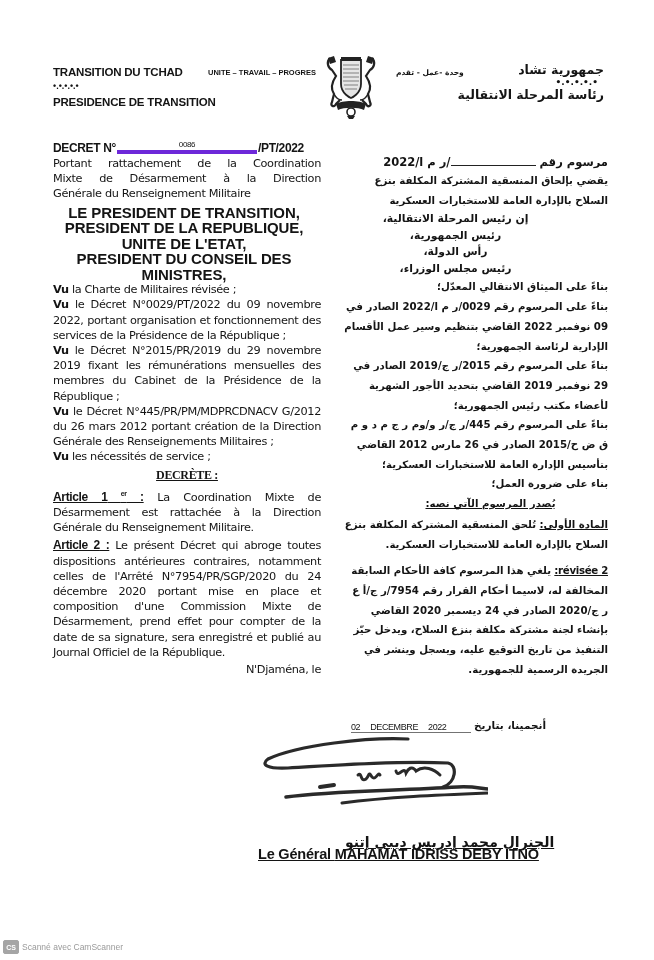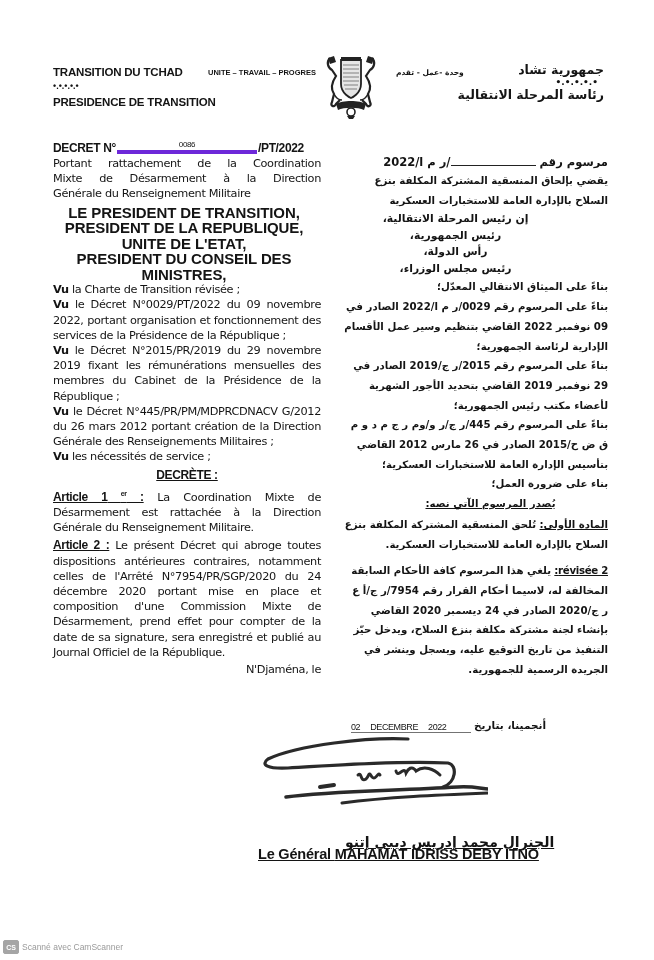--- a/index.html
+++ b/index.html
@@ -20,21 +20,21 @@
   .hdr-ar .l2 { white-space: nowrap; }
   .coat { left: 322px; top: 54px; width: 58px; height: 66px; }
 
   .left-col { left: 53px; top: 140px; width: 268px; font-family: "DejaVu Sans", sans-serif; font-size: 11.3px; line-height: 15.2px; letter-spacing: -0.35px; }
   .decret-no { font-family: "Liberation Sans", sans-serif; font-weight: bold; font-size: 12px; display: flex; align-items: flex-end; white-space: nowrap; height: 16px; }
   .decret-no .blank { display: inline-block; width: 140px; border-bottom: 4px solid #6d28d9; text-align: center; font-weight: normal; font-size: 8px; line-height: 10px; margin: 0 1px; position: relative; top: -2px; }
   .just { text-align: justify; text-align-last: left; }
   .jfull { text-align: justify; text-align-last: justify; }
   .president { font-family: "Liberation Sans", sans-serif; font-weight: bold; font-size: 15px; text-align: center; line-height: 15.5px; margin-top: 3px; letter-spacing: -0.1px; width: 262px; }
   .vu b { font-weight: bold; }
-  .decrete { text-align: center; font-weight: bold; font-family: Liberation Sans, sans-serif; font-size: 12px; margin-top: 3px; }
+  .decrete { text-align: center; font-weight: bold; font-family: Liberation Serif, serif; font-size: 12px; margin-top: 3px; }
   .decrete span { text-decoration: underline; }
   .article { margin-top: 3px; }
   .article .lbl { font-weight: bold; text-decoration: underline; font-family: "Liberation Sans", sans-serif; font-size: 12px; }
   .article .lbl sup { font-size: 7px; }
   .place { text-align: right; margin-top: 2px; }
 
   .right-col { left: 343px; top: 153px; width: 265px; direction: rtl; text-align: right; font-size: 10.2px; line-height: 19.7px; font-family: "DejaVu Sans", sans-serif; letter-spacing: -0.3px; }
   .ar-no { font-weight: bold; font-size: 11.5px; white-space: nowrap; height: 18px; }
   .ar-no .blank { display: inline-block; width: 85px; border-bottom: 1px solid #222; height: 10px; vertical-align: baseline; }
   .ar-title { font-weight: bold; }
@@ -101,21 +101,21 @@
   <div class="jfull">Mixte de Désarmement à la Direction</div>
   <div>Générale du Renseignement Militaire</div>
 
   <div class="president">
     <div>LE PRESIDENT DE TRANSITION,</div>
     <div>PRESIDENT DE LA REPUBLIQUE,</div>
     <div>UNITE DE L'ETAT,</div>
     <div>PRESIDENT DU CONSEIL DES MINISTRES,</div>
   </div>
 
-  <div class="vu just"><b>Vu</b><span> la Charte de Transition révisée ;</span></div>
+  <div class="vu just"><b>Vu</b><span> la Charte de Militaires révisée ;</span></div>
   <div class="vu just"><b>Vu</b><span> le Décret N°0029/PT/2022 du 09 novembre 2022, portant organisation et fonctionnement des services de la Présidence de la République ;</span></div>
   <div class="vu just"><b>Vu</b><span> le Décret N°2015/PR/2019 du 29 novembre 2019 fixant les rémunérations mensuelles des membres du Cabinet de la Présidence de la République ;</span></div>
   <div class="vu just"><b>Vu</b><span> le Décret N°445/PR/PM/MDPRCDNACV G/2012 du 26 mars 2012 portant création de la Direction Générale des Renseignements Militaires ;</span></div>
   <div class="vu just"><b>Vu</b><span> les nécessités de service ;</span></div>
 
   <div class="decrete"><span>DECRÈTE :</span></div>
 
   <div class="article just"><span class="lbl"><span>Article 1</span> <sup>er</sup><span> :</span></span><span> La Coordination Mixte de Désarmement est rattachée à la Direction Générale du Renseignement Militaire.</span></div>
 
   <div class="article just"><span class="lbl"><span>Article 2</span><span> :</span></span><span> Le présent Décret qui abroge toutes dispositions antérieures contraires, notamment celles de l'Arrêté N°7954/PR/SGP/2020 du 24 décembre 2020 portant mise en place et composition d'une Commission Mixte de Désarmement, prend effet pour compter de la date de sa signature, sera enregistré et publié au Journal Officiel de la République.</span></div>

